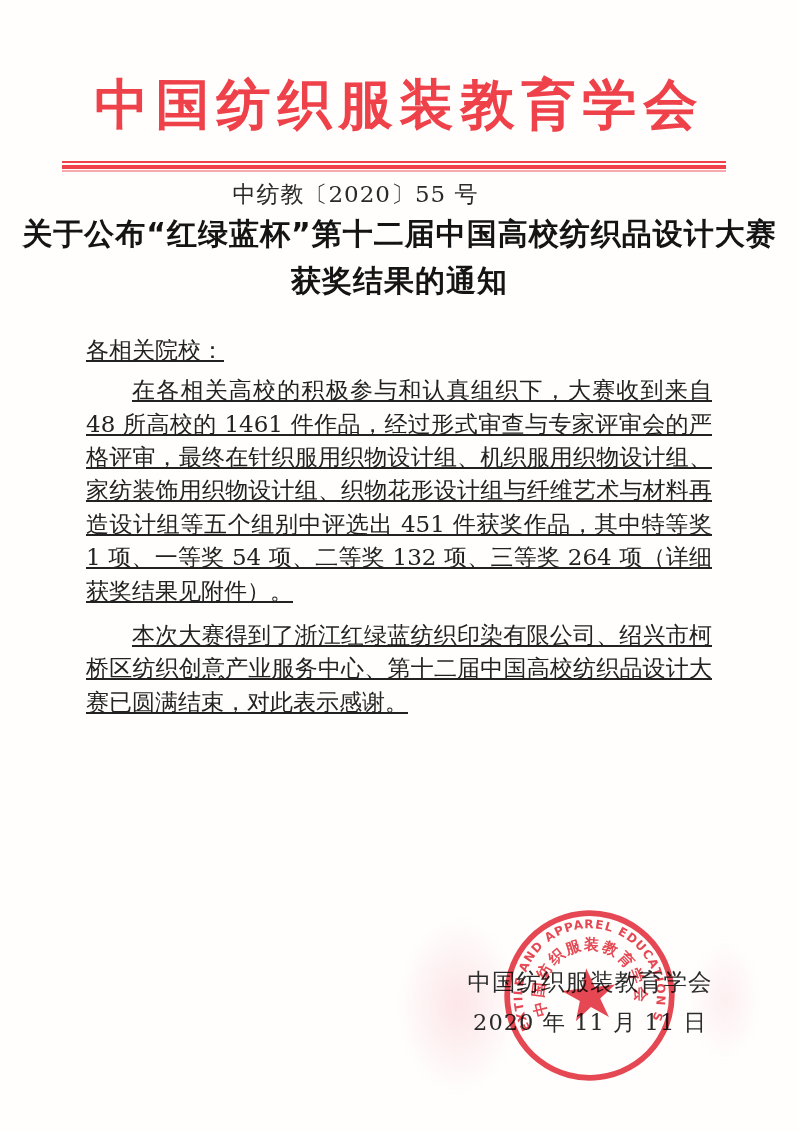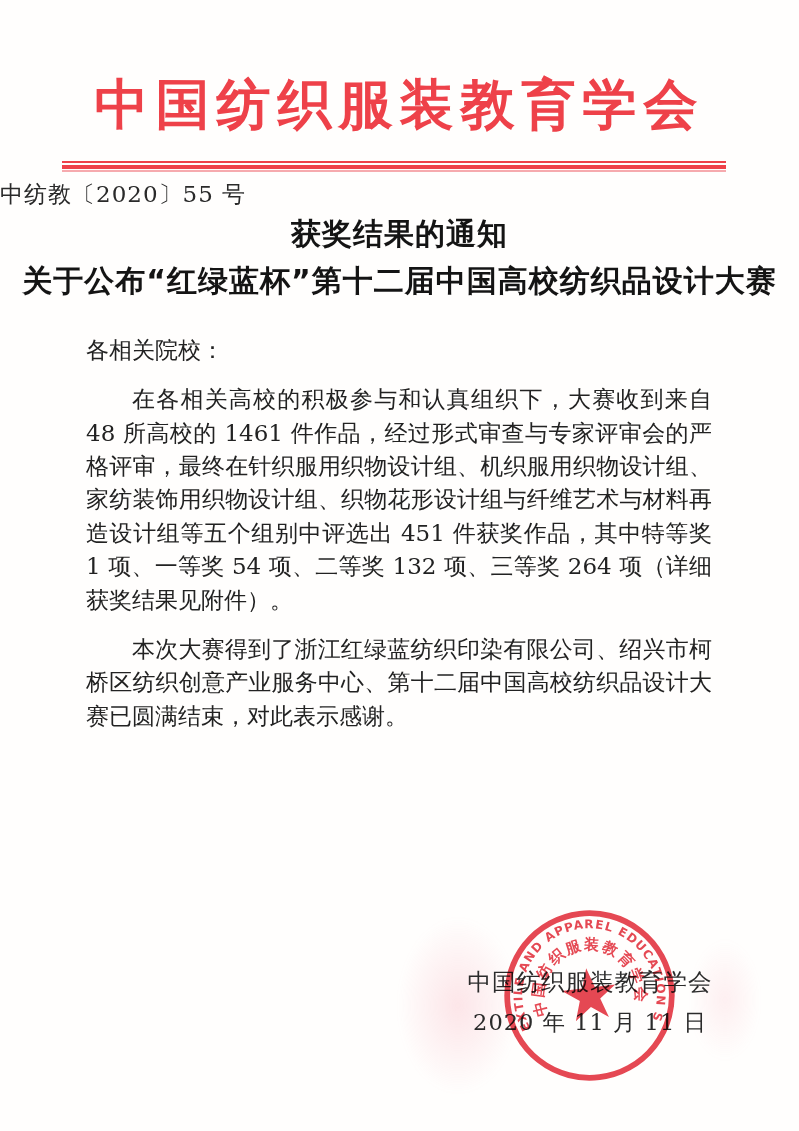--- a/index.html
+++ b/index.html
@@ -27,21 +27,21 @@
   .rule-wrap{margin:24px 73px 0 62px;}
   .rule{width:664px;}
   .rule-thin{height:2.5px;background:#ee4149;}
   .rule-gap{height:2px;}
   .rule-thick{height:4px;background:#ee4149;}
   .rule-gap2{height:1px;}
   .rule-faint{height:1.5px;background:#f6aaae;}
   
   .doc-number{
     margin:8px 88px 0 0;
-    text-align:left;
+    text-align:center;
     font-size:23px;
     line-height:28px;
     color:#2a2a2a;
     letter-spacing:1px;
   }
   
   .doc-title{
     margin-top:2px;
     text-align:center;
     font-family:"DejaVu Sans", sans-serif;
@@ -52,21 +52,21 @@
     letter-spacing:1px;
   }
   
   .body-text{
     margin:30px 87px 0 86px;
     font-size:23px;
     line-height:33.4px;
     text-align:justify;
     color:#222;
   }
-  .body-text p{margin:16px 0 11px 0;}
+  .body-text p{margin:7px 0 11px 0;text-decoration:underline;}
   .body-text p.salutation{margin-bottom:0;text-indent:0;}
   .body-text p.para{text-indent:2em;}
   .attachment-line{
     margin:36px 87px 0 86px;
     font-size:23px;
     line-height:33.4px;
     text-indent:1.4em;
     color:#222;
   }
   
@@ -112,22 +112,22 @@
     <div class="rule rule-thin"></div>
     <div class="rule rule-gap"></div>
     <div class="rule rule-thick"></div>
     <div class="rule rule-gap2"></div>
     <div class="rule rule-faint"></div>
   </div>
 
   <div class="doc-number">中纺教〔2020〕55 号</div>
 
   <div class="doc-title">
+    <div>关于公布“红绿蓝杯”第十二届中国高校纺织品设计大赛</div>
     <div>获奖结果的通知</div>
-    <div>关于公布“红绿蓝杯”第十二届中国高校纺织品设计大赛</div>
   </div>
 
   <div class="body-text">
     <p class="salutation">各相关院校：</p>
     <p class="para">在各相关高校的积极参与和认真组织下，大赛收到来自 48 所高校的 1461 件作品，经过形式审查与专家评审会的严格评审，最终在针织服用织物设计组、机织服用织物设计组、家纺装饰用织物设计组、织物花形设计组与纤维艺术与材料再造设计组等五个组别中评选出 451 件获奖作品，其中特等奖 1 项、一等奖 54 项、二等奖 132 项、三等奖 264 项（详细获奖结果见附件）。</p>
     <p class="para">本次大赛得到了浙江红绿蓝纺织印染有限公司、绍兴市柯桥区纺织创意产业服务中心、第十二届中国高校纺织品设计大赛已圆满结束，对此表示感谢。</p>
   </div>
 
 
   <div class="ink-smudge"></div>

